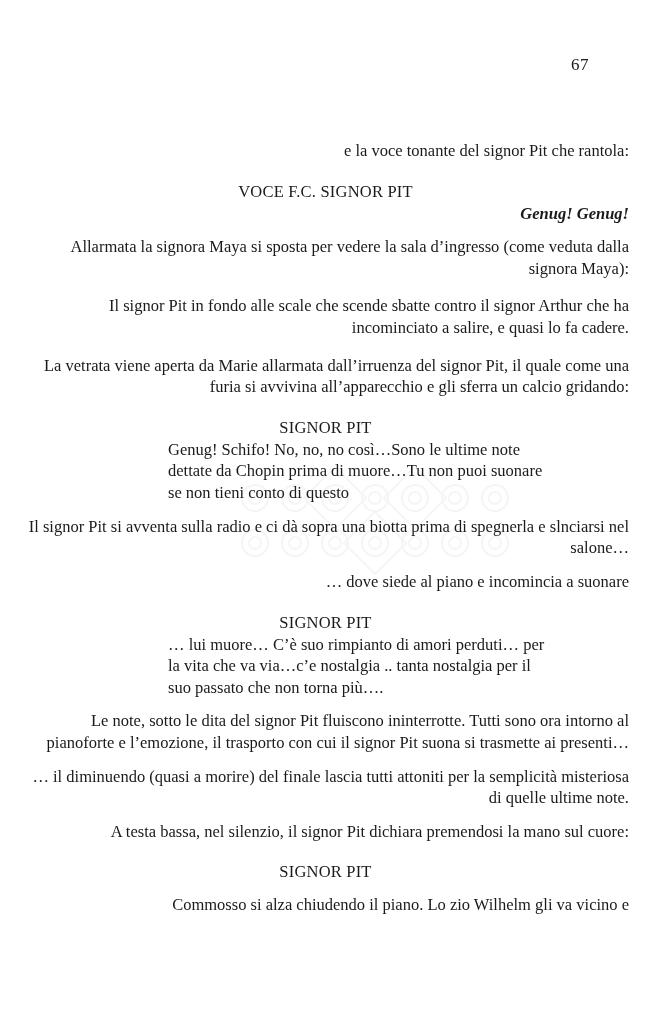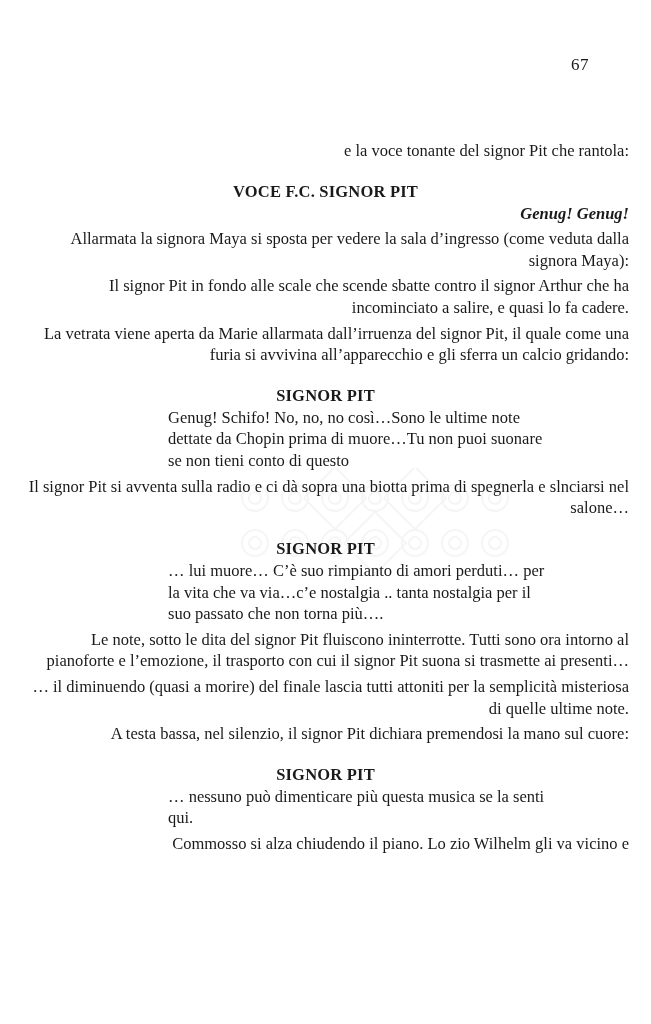--- a/index.html
+++ b/index.html
@@ -33,27 +33,27 @@
     right: 22px;
     top: 140px;
   }
   .para {
     font-size: 16.5px;
     line-height: 1.31;
     margin: 0 0 0 0;
     text-align: right;
   }
   .para.gap-before {
-    margin-top: 4px;
+    margin-top: 12px;
   }
   .para.tight {
-    margin-top: 4px;
+    margin-top: 16px;
   }
   .speaker {
-    font-weight: bold;
+    font-weight: normal;
     font-size: 16.5px;
     text-align: center;
     margin: 20px 0 0 0;
     letter-spacing: 0.2px;
   }
   .dialogue {
     font-size: 16.5px;
     line-height: 1.31;
     margin: 1px 0 0 0;
     padding-left: 146px;
@@ -132,29 +132,29 @@
 
     <p class="para gap-before">Allarmata la signora Maya si sposta per vedere la sala d’ingresso (come veduta dalla signora Maya):</p>
     <p class="para tight">Il signor Pit in fondo alle scale che scende sbatte contro il signor Arthur che ha incominciato a salire, e quasi lo fa cadere.</p>
     <p class="para tight">La vetrata viene aperta da Marie allarmata dall’irruenza del signor Pit, il quale come una furia si avvivina all’apparecchio e gli sferra un calcio gridando:</p>
 
     <div class="speaker">SIGNOR PIT</div>
     <p class="dialogue">Genug! Schifo! No, no, no così…Sono le  ultime note dettate da Chopin prima di muore…Tu non puoi suonare se non tieni conto di questo</p>
 
     <p class="para gap-before">Il signor Pit si avventa sulla radio e ci dà sopra una biotta prima di spegnerla e slnciarsi nel salone…</p>
 
+    <p class="para gap-before">… dove siede al piano e incomincia a suonare</p>
 
     <div class="speaker">SIGNOR PIT</div>
     <p class="dialogue indent2">… lui muore… C’è suo rimpianto di amori perduti… per la vita che va via…c’e nostalgia .. tanta nostalgia  per il suo passato che non torna più….</p>
 
     <p class="para gap-before">Le note, sotto le dita del signor Pit fluiscono ininterrotte. Tutti sono ora intorno al pianoforte e l’emozione, il trasporto con cui il signor Pit suona si trasmette ai presenti…</p>
 
     <p class="para gap-before">… il diminuendo (quasi a morire) del finale lascia tutti attoniti per la semplicità misteriosa di quelle ultime note.</p>
 
     <p class="para gap-before">A testa bassa, nel silenzio, il signor Pit dichiara premendosi la mano sul cuore:</p>
 
     <div class="speaker">SIGNOR PIT</div>
-    <p class="dialogue">… nessuno può dimenticare più questa musica se la senti qui.</p>
 
     <p class="para gap-before">Commosso si alza chiudendo il piano. Lo zio Wilhelm gli va vicino e</p>
 
   </div>
 </div>
 
 </body></html>

